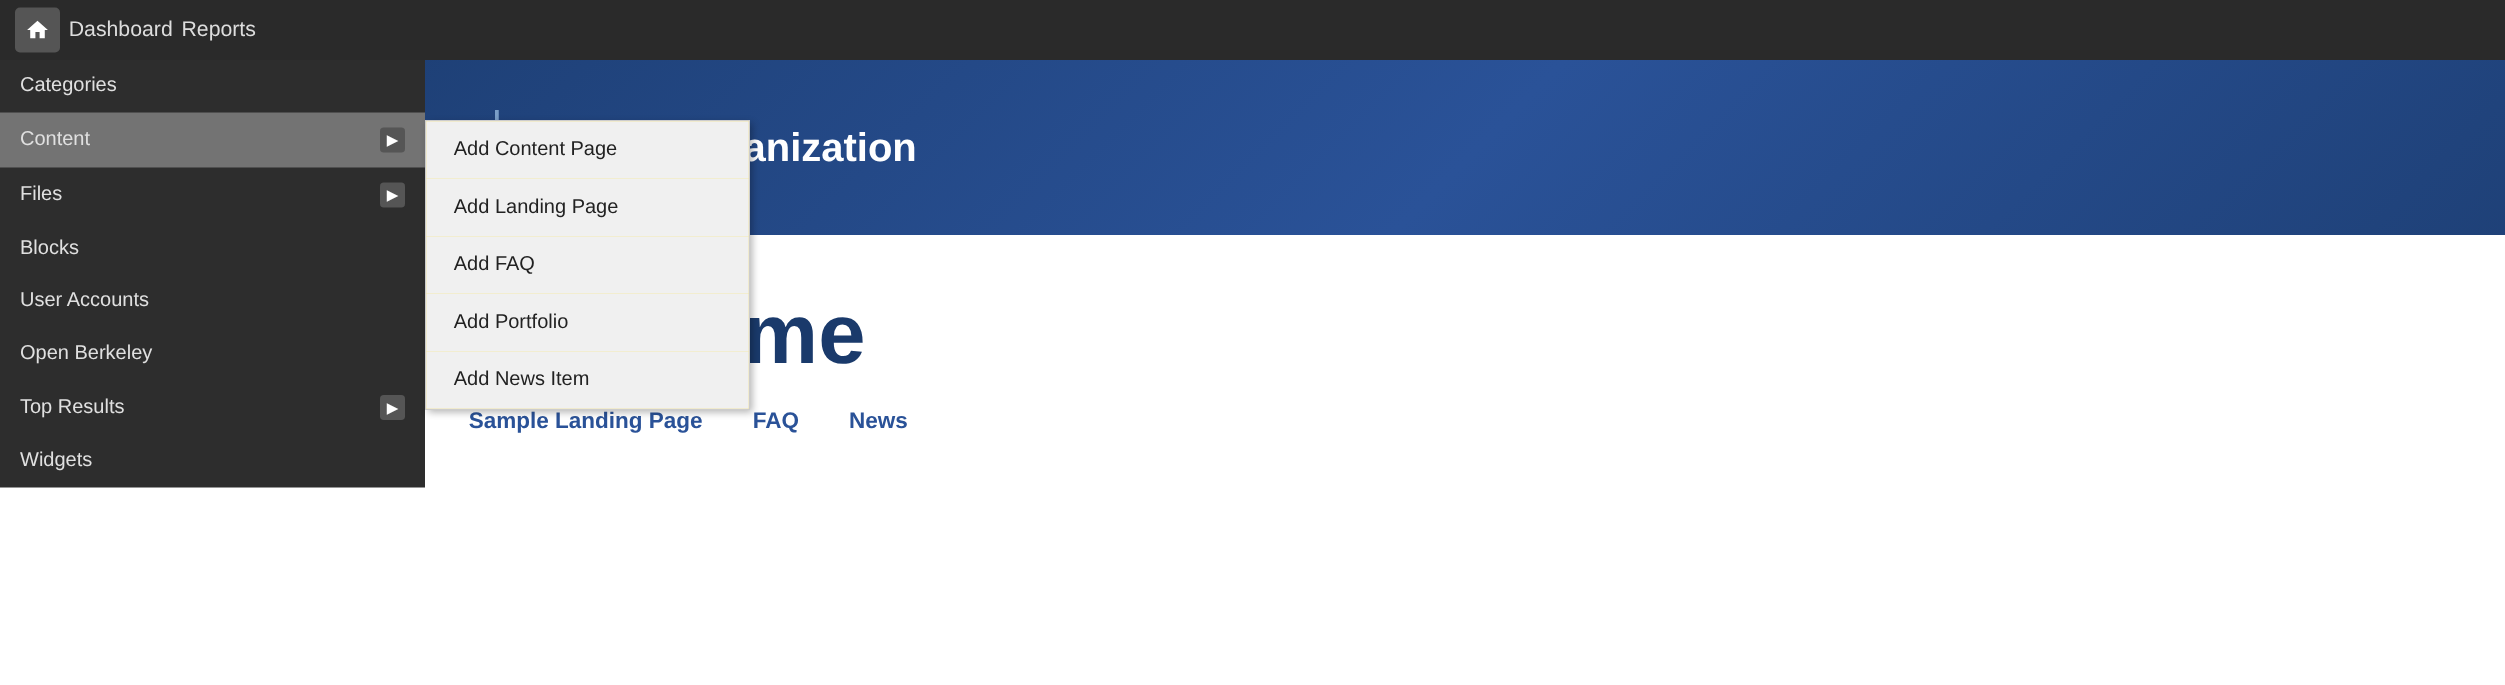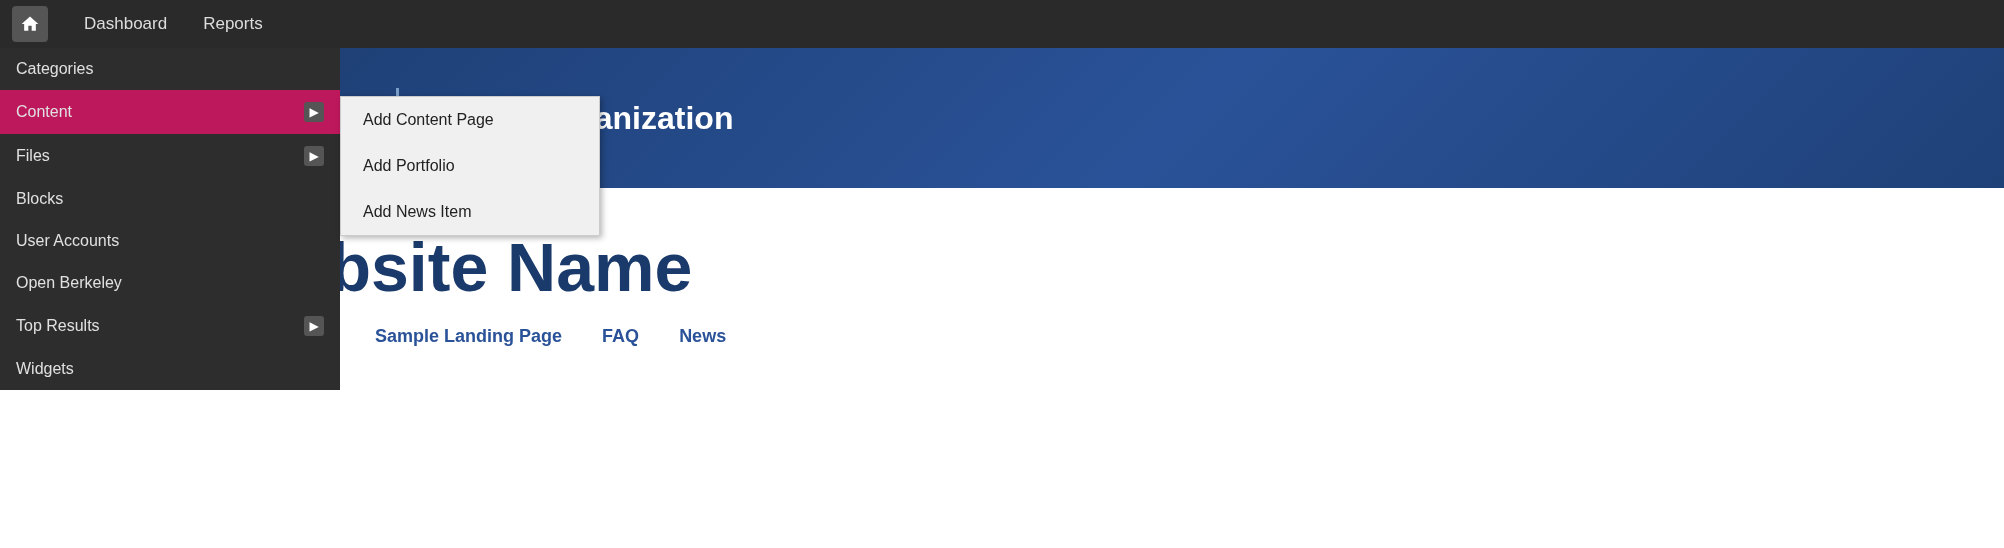--- a/index.html
+++ b/index.html
@@ -11,21 +11,21 @@
       position: relative;
     }
 
     
     .top-nav {
       background: #2a2a2a;
       height: 48px;
       display: flex;
       align-items: center;
       padding: 0 12px;
-      gap: 36px;
+      gap: 7px;
       position: relative;
       z-index: 100;
     }
     .home-icon-btn {
       width: 36px;
       height: 36px;
       background: #555;
       border-radius: 4px;
       display: flex;
       align-items: center;
@@ -66,21 +66,21 @@
       padding: 12px 16px;
       color: #e0e0e0;
       font-size: 16px;
       font-weight: 500;
       cursor: pointer;
       display: flex;
       align-items: center;
       justify-content: space-between;
     }
     .sidebar-item.active {
-      background: #be185d;
+      background: #737373;
       justify-content: space-between;
     }
     .sidebar-item .arrow {
       width: 20px;
       height: 20px;
       background: #555;
       border-radius: 3px;
       display: flex;
       align-items: center;
       justify-content: center;
@@ -243,18 +243,20 @@
       </div>
 
       <div class="sidebar-item">
         <span>Widgets</span>
       </div>
 
     </div>
 
     <div class="dropdown-menu" style="top: 48px;">
       <div class="dropdown-item">Add Content Page</div>
+      <div class="dropdown-item">Add Landing Page</div>
+      <div class="dropdown-item">Add FAQ</div>
       <div class="dropdown-item">Add Portfolio</div>
       <div class="dropdown-item">Add News Item</div>
     </div>
   </div>
 
 </div>
 
 </body></html>

